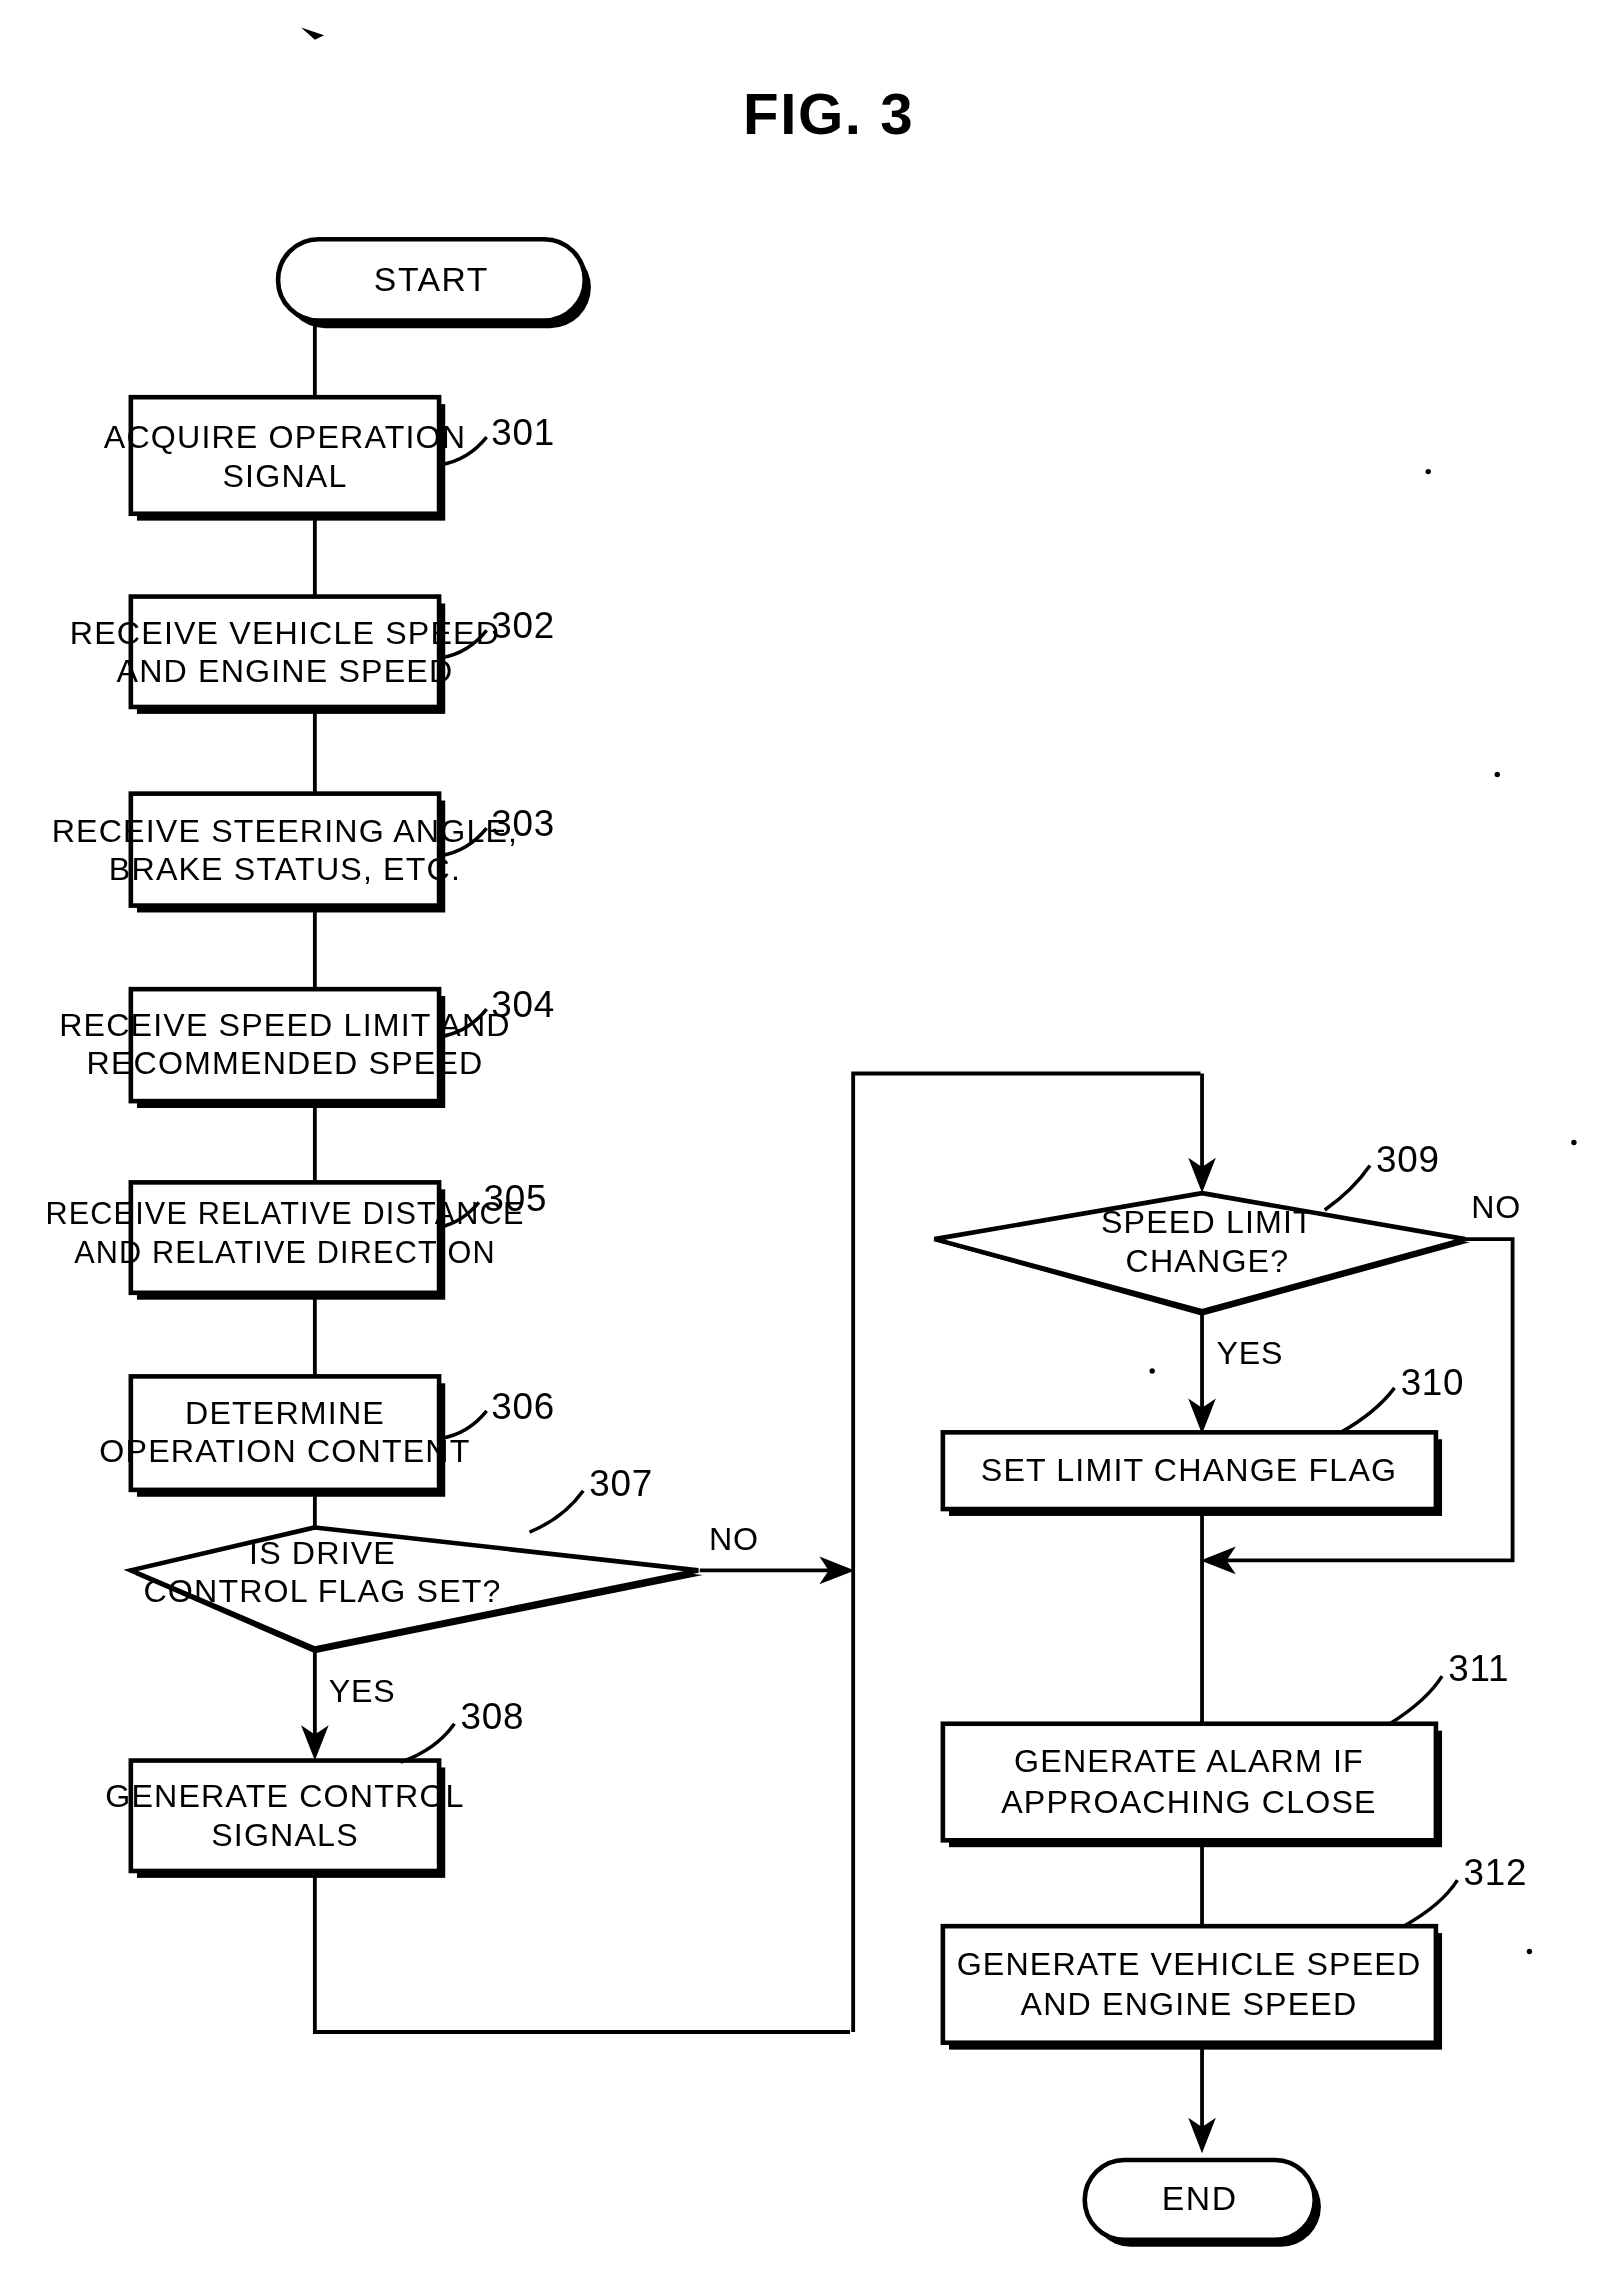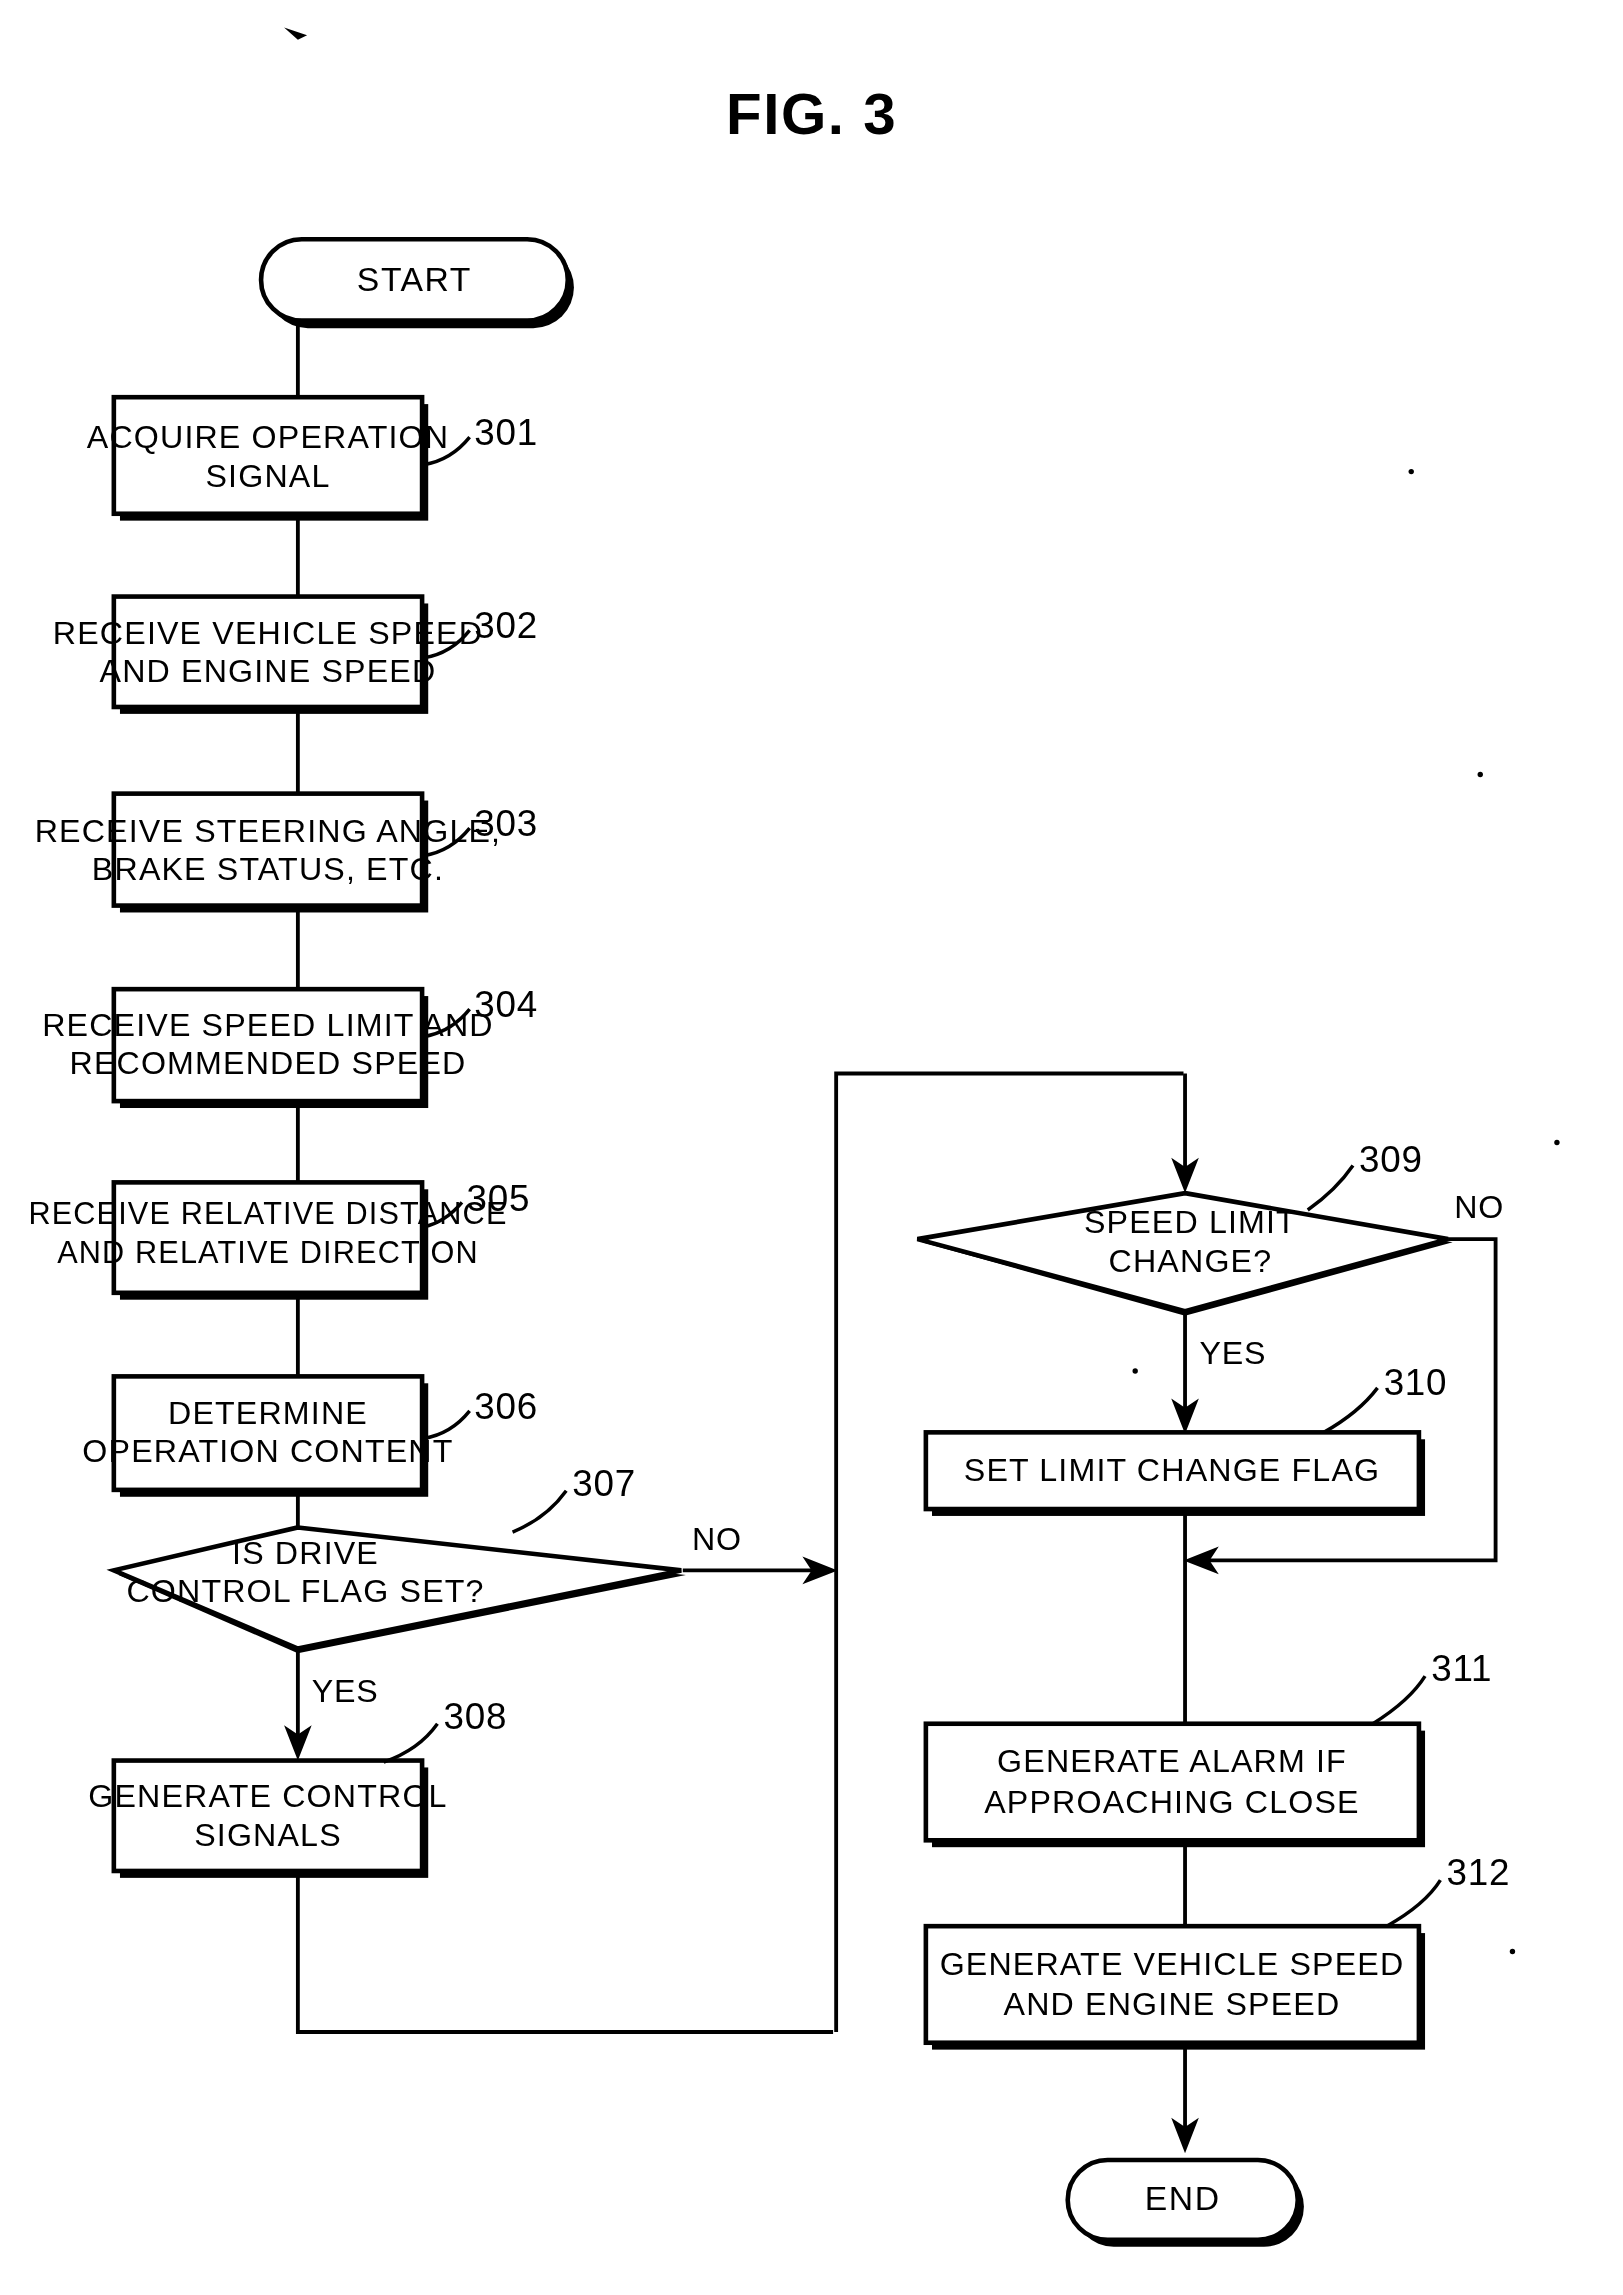--- a/index.html
+++ b/index.html
@@ -13,20 +13,21 @@
     font-family: "Liberation Sans", sans-serif;
     position: relative;
     overflow: hidden;
   }
   #figure-root {
     position: absolute;
     left: 0;
     top: 0;
     width: 1540px;
     height: 2295px;
+    padding-left: 17px;
   }
   svg#flowchart {
     display: block;
     width: 1624px;
     height: 2295px;
   }
   .node-stroke {
     stroke: #000000;
     stroke-width: 6;
     fill: #ffffff;

